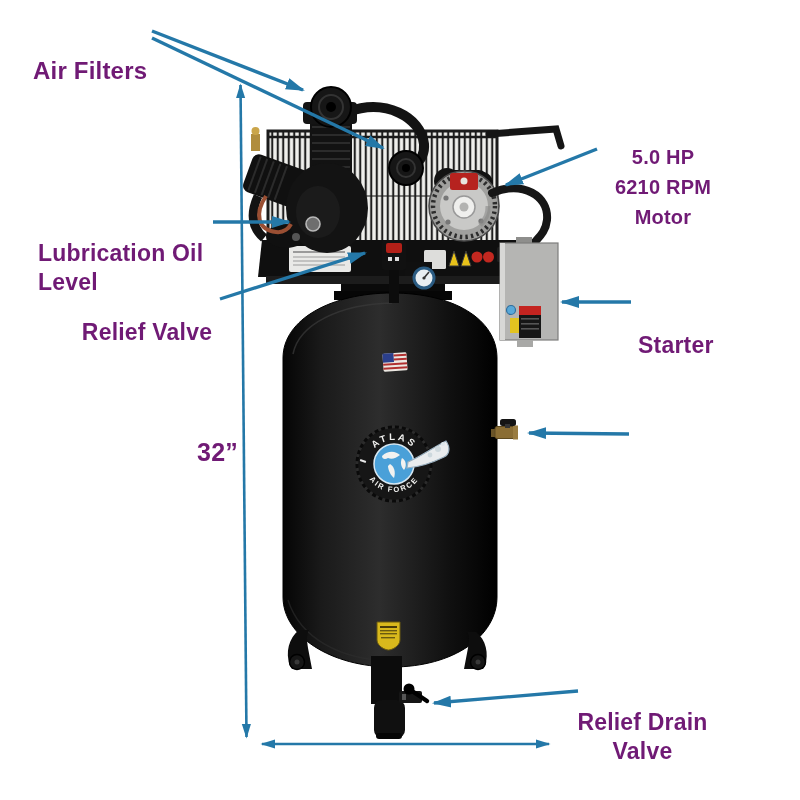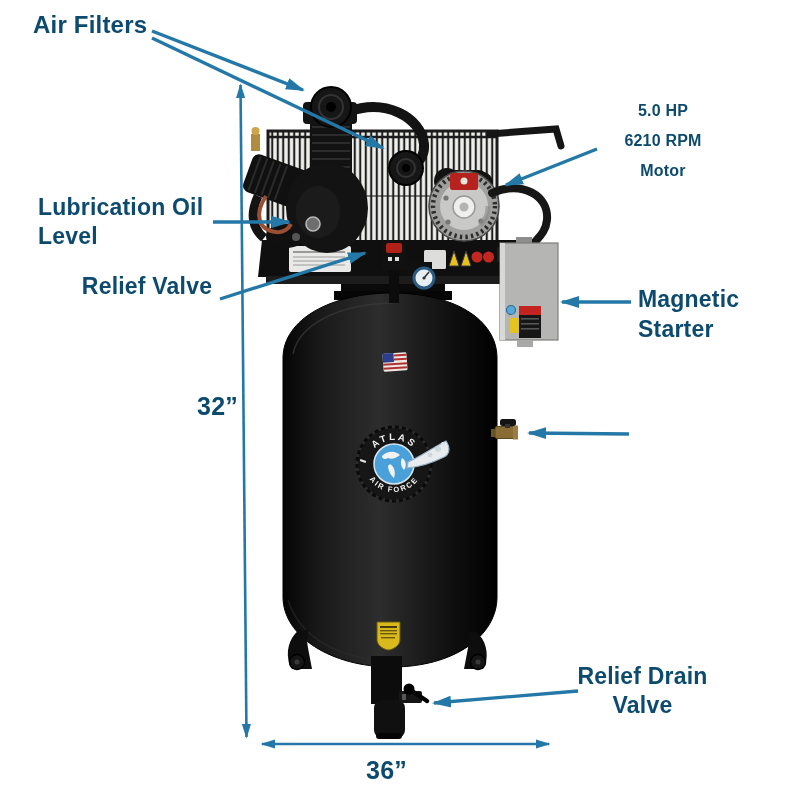--- a/index.html
+++ b/index.html
@@ -1,20 +1,20 @@
 <!DOCTYPE html>
 <html><head>
 <meta charset="utf-8">
 <style>
   html,body{margin:0;padding:0;background:#ffffff;}
   .stage{position:relative;width:800px;height:800px;background:#ffffff;overflow:hidden;
          font-family:"Liberation Sans",sans-serif;}
   .stage svg{position:absolute;left:0;top:0;}
-  .lbl{position:absolute;font-weight:700;color:#0c4a6e;font-size:23px;line-height:29px;
-       white-space:nowrap;letter-spacing:0.2px;}
+  .lbl{position:absolute;font-weight:700;color:#701a75;font-size:23px;line-height:29px;
+       white-space:nowrap;letter-spacing:0.2px;margin-top:46px;}
   .lbl.center{text-align:center;}
   .lbl.dim{font-size:25px;}
 </style>
 </head>
 <body>
 
 <div class="stage">
 
 <svg width="800" height="800" viewBox="0 0 800 800">
   <defs>
@@ -243,37 +243,36 @@
   <g stroke="#2478a8" stroke-width="2.6" fill="none">
     <line x1="243.5" y1="410" x2="240.5" y2="85" marker-end="url(#ah)"></line>
     <line x1="243.5" y1="410" x2="246.5" y2="737" marker-end="url(#ah)"></line>
     <line x1="405" y1="744" x2="262" y2="744" marker-end="url(#ah)"></line>
     <line x1="405" y1="744" x2="549" y2="744" marker-end="url(#ah)"></line>
   </g>
 </svg>
 
 <div class="lbl" style="left:33px;top:10px;font-size:24px;">Air Filters</div>
 
-<div class="lbl center" style="left:590px;top:96px;width:146px;line-height:30px;font-size:16px;text-align:center;">
+<div class="lbl center" style="left:590px;top:96px;width:146px;line-height:30px;font-size:20px;text-align:center;">
   <div>5.0 HP</div>
   <div>6210 RPM</div>
   <div>Motor</div>
 </div>
 
 <div class="lbl" style="left:38px;top:193px;">
   <div>Lubrication Oil</div>
   <div>Level</div>
 </div>
 
 <div class="lbl center" style="left:62px;top:272px;width:170px;">
   <div>Relief Valve</div>
 </div>
 
 <div class="lbl" style="left:638px;top:284px;line-height:30px;">
-  <div>Magnetic</div>
   <div>Starter</div>
 </div>
 
 
 <div class="lbl center" style="left:565px;top:662px;width:155px;">
   <div>Relief Drain</div>
   <div>Valve</div>
 </div>
 
 <div class="lbl dim" style="left:190px;top:392px;width:48px;text-align:right;">32”</div>

